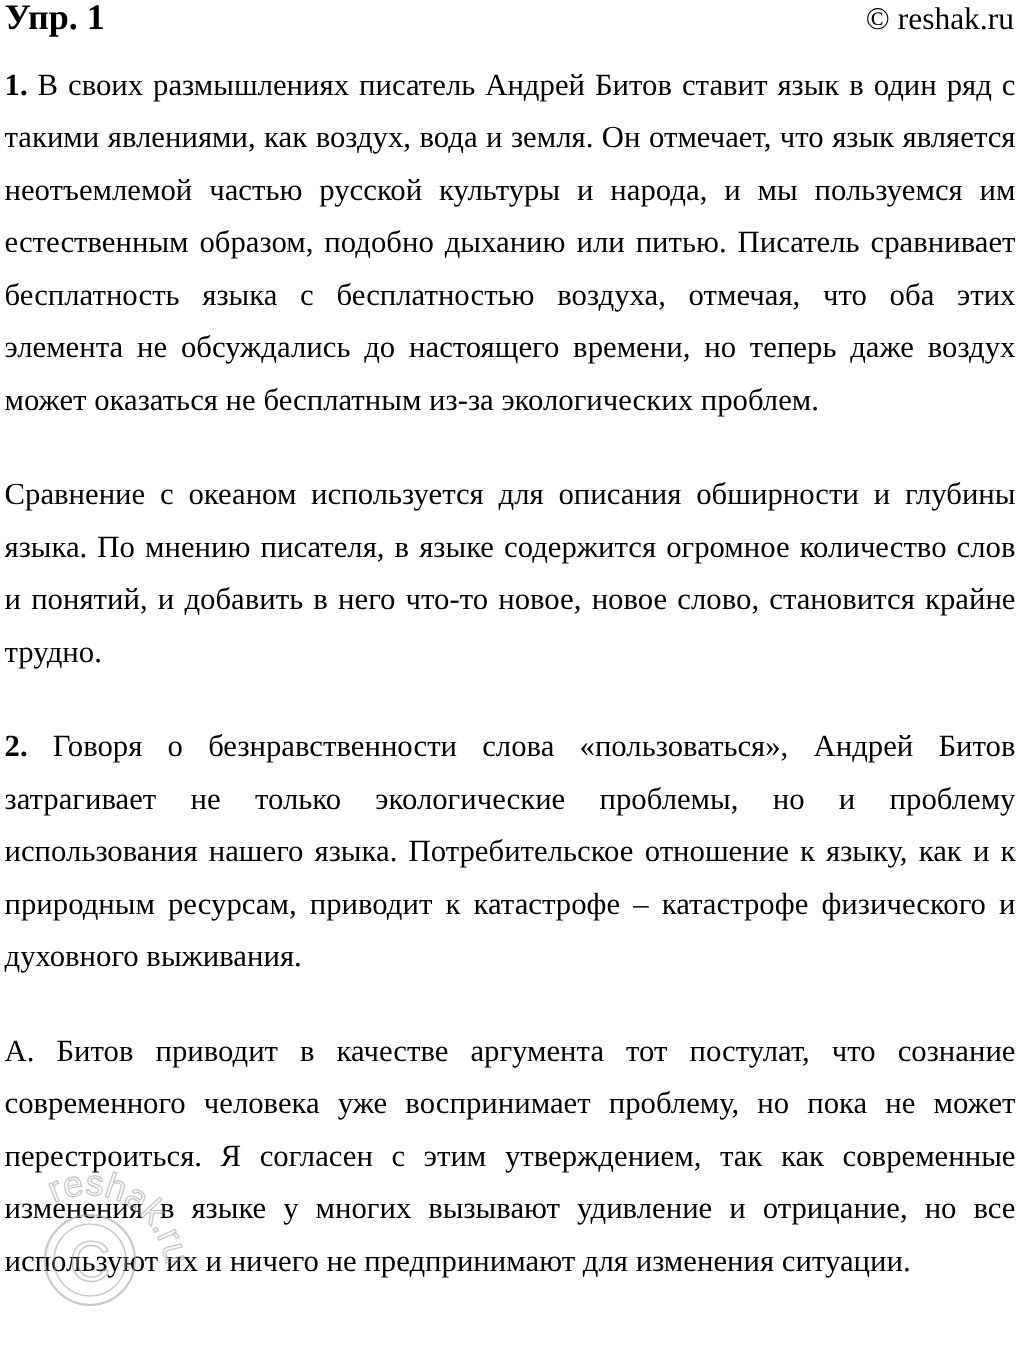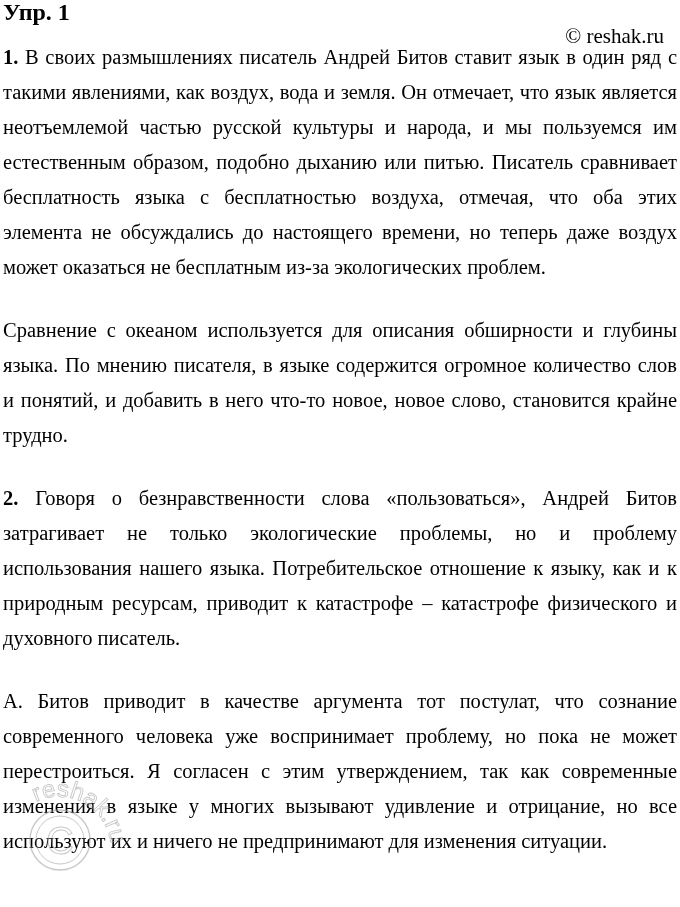--- a/index.html
+++ b/index.html
@@ -25,25 +25,24 @@
     .header-title {
       position: absolute;
       left: 3px;
       top: -1px;
       font-size: 24px;
       font-weight: bold;
       line-height: 26px;
     }
     .header-copyright {
       position: absolute;
-      right: 16px;
+      right: 4px;
       top: -1px;
       font-size: 21px;
       line-height: 26px;
-      margin-top: 24px;
     }
     .content {
       position: absolute;
       left: 3px;
       top: 40px;
       width: 674px;
     }
     .para {
       margin: 0;
       font-size: 20.5px;
@@ -72,21 +71,21 @@
 <body>
 
 <div class="header">
   <div class="header-title">Упр. 1</div>
   <div class="header-copyright">© reshak.ru</div>
 </div>
 
 <div class="content">
   <p class="para"><span class="num">1.</span><span> В своих размышлениях писатель Андрей Битов ставит язык в один ряд с такими явлениями, как воздух, вода и земля. Он отмечает, что язык является неотъемлемой частью русской культуры и народа, и мы пользуемся им естественным образом, подобно дыханию или питью. Писатель сравнивает бесплатность языка с бесплатностью воздуха, отмечая, что оба этих элемента не обсуждались до настоящего времени, но теперь даже воздух может оказаться не бесплатным из-за экологических проблем.</span></p>
   <p class="para"><span>Сравнение с океаном используется для описания обширности и глубины языка. По мнению писателя, в языке содержится огромное количество слов и понятий, и добавить в него что-то новое, новое слово, становится крайне трудно.</span></p>
-  <p class="para"><span class="num">2.</span><span> Говоря о безнравственности слова «пользоваться», Андрей Битов затрагивает не только экологические проблемы, но и проблему использования нашего языка. Потребительское отношение к языку, как и к природным ресурсам, приводит к катастрофе – катастрофе физического и духовного писатель.</span></p>
+  <p class="para"><span class="num">2.</span><span> Говоря о безнравственности слова «пользоваться», Андрей Битов затрагивает не только экологические проблемы, но и проблему использования нашего языка. Потребительское отношение к языку, как и к природным ресурсам, приводит к катастрофе – катастрофе физического и духовного выживания.</span></p>
   <p class="para"><span>А. Битов приводит в качестве аргумента тот постулат, что сознание современного человека уже воспринимает проблему, но пока не может перестроиться. Я согласен с этим утверждением, так как современные изменения в языке у многих вызывают удивление и отрицание, но все используют их и ничего не предпринимают для изменения ситуации.</span></p>
 </div>
 
 <div class="watermark">
   <svg width="120" height="140" viewBox="0 0 120 140" xmlns="http://www.w3.org/2000/svg">
     <circle cx="42" cy="78" r="30" fill="none" stroke="#9a9a9a" stroke-width="1.4"></circle>
     <circle cx="42" cy="78" r="24" fill="none" stroke="#9a9a9a" stroke-width="1"></circle>
     <text x="42" y="92" font-family="Liberation Sans, sans-serif" font-size="38" fill="none" stroke="#9a9a9a" stroke-width="1" text-anchor="middle">C</text>
     <path d="M 18 40 A 52 52 0 0 1 92 96" fill="none" stroke="none" id="wmArc"></path>
     <text font-family="Liberation Sans, sans-serif" font-size="24" fill="none" stroke="#9a9a9a" stroke-width="0.9">

